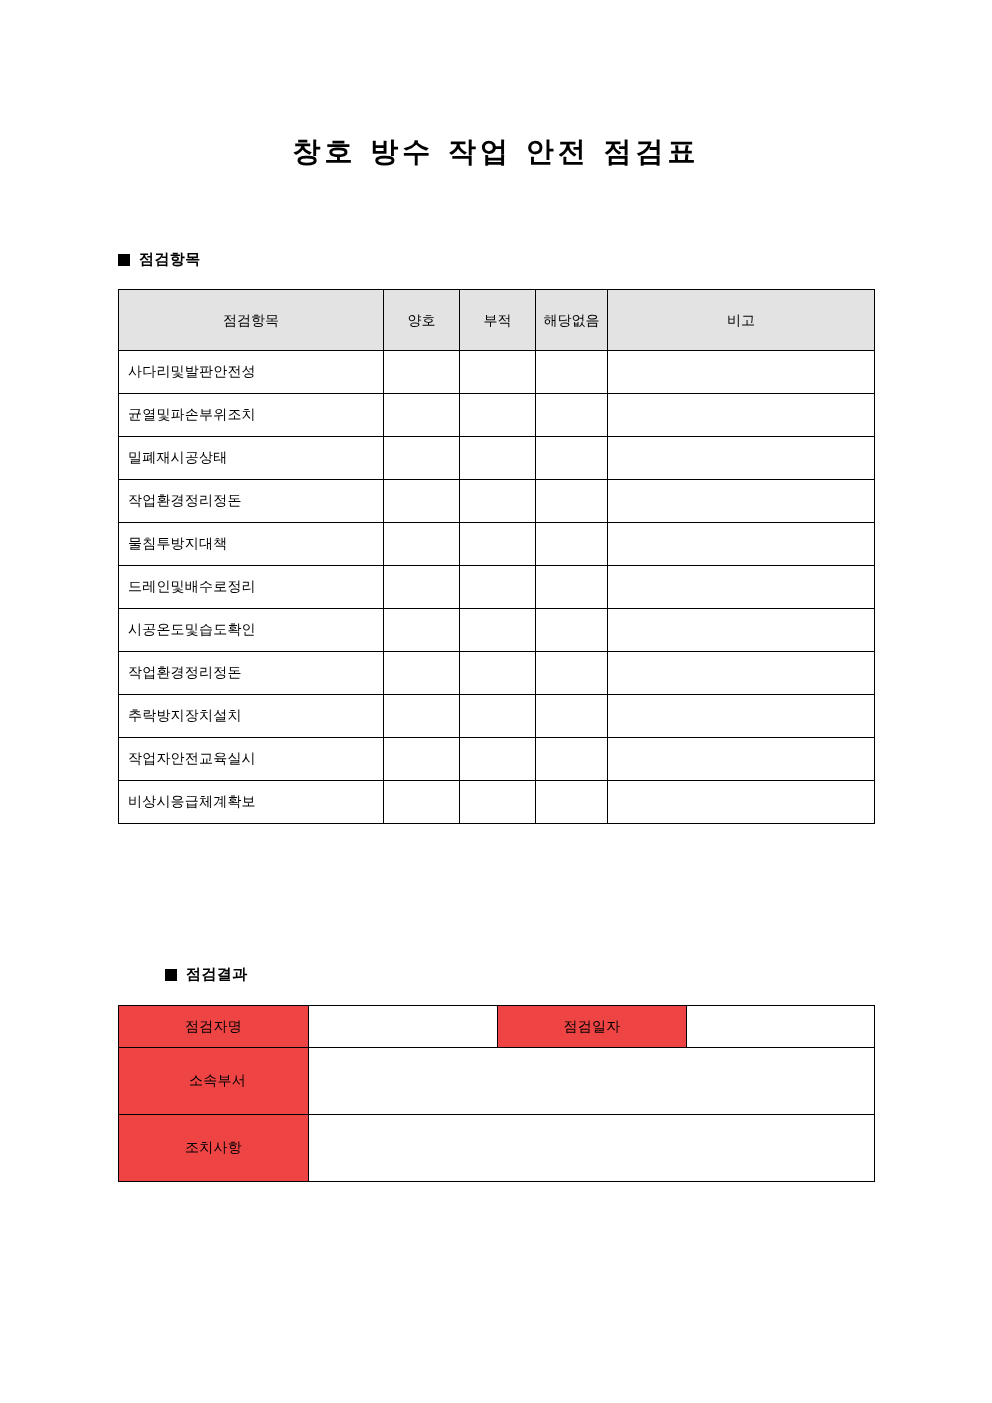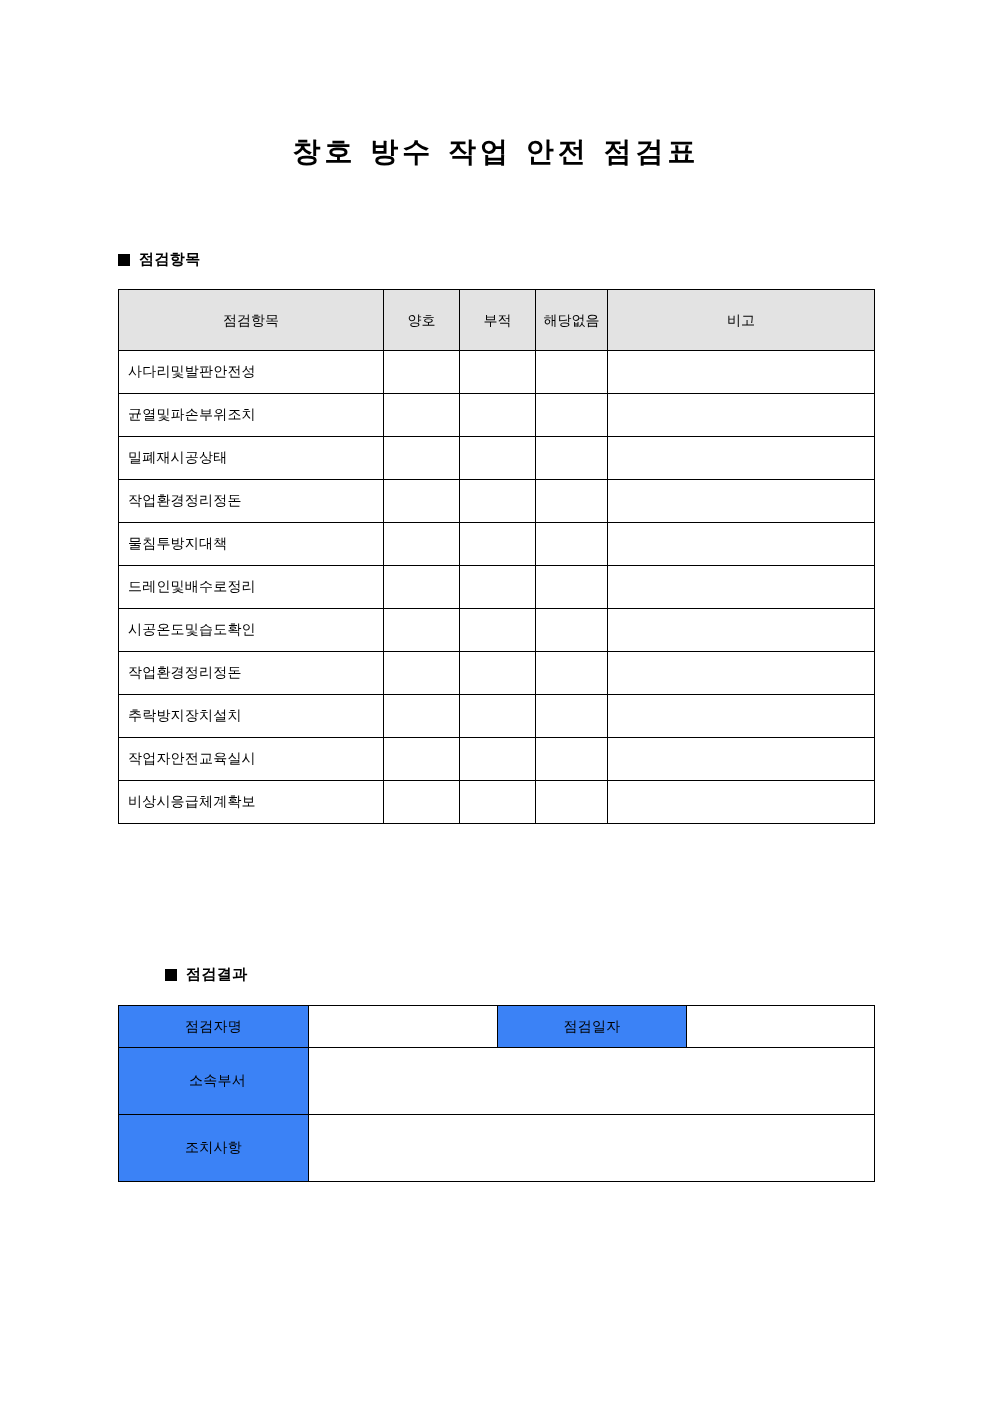--- a/index.html
+++ b/index.html
@@ -109,21 +109,21 @@
   .col-na     { width: 72px; }
   .col-note   { width: 267px; }
 
   
   #result-table {
     left: 118px;
     top: 1005px;
     width: 756px;
   }
   #result-table td.label-cell {
-    background: #3b82f6;
+    background: #ef4444;
     text-align: center;
     letter-spacing: 0.2px;
   }
   #result-table td.value-cell {
     background: #ffffff;
   }
   .r-col-1 { width: 190px; }
   .r-col-2 { width: 189px; }
   .r-col-3 { width: 189px; }
   .r-col-4 { width: 188px; }

